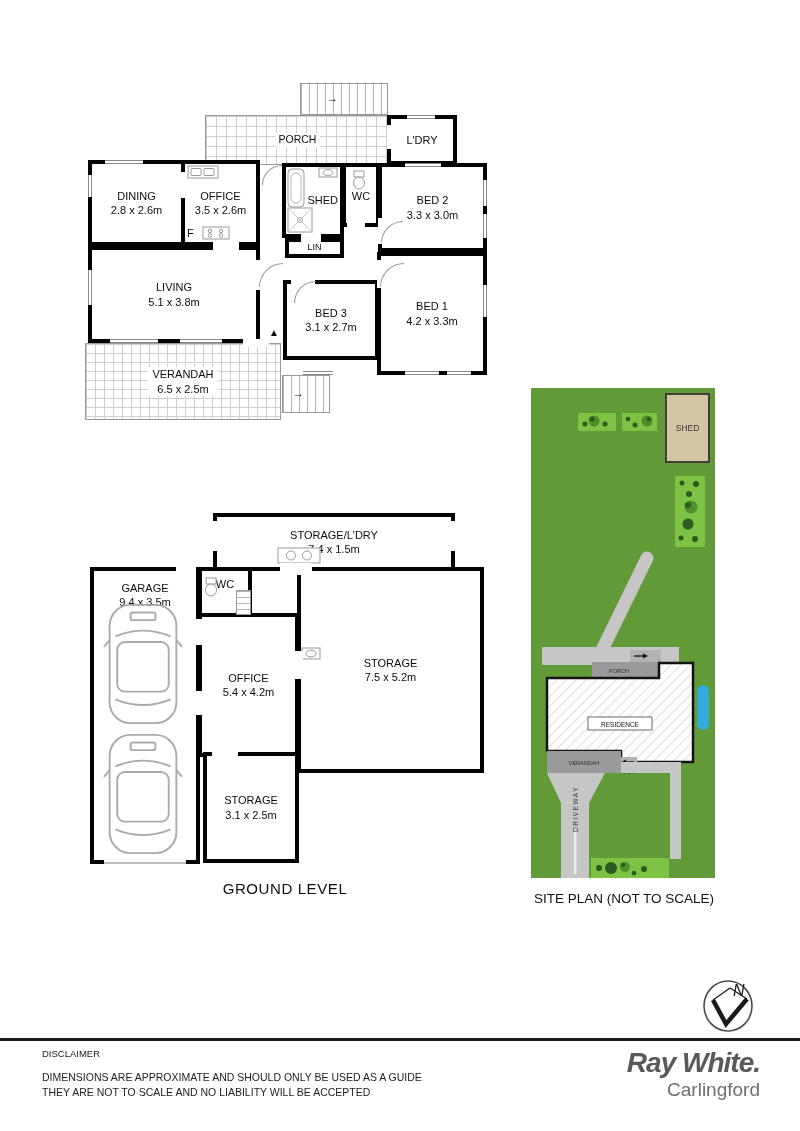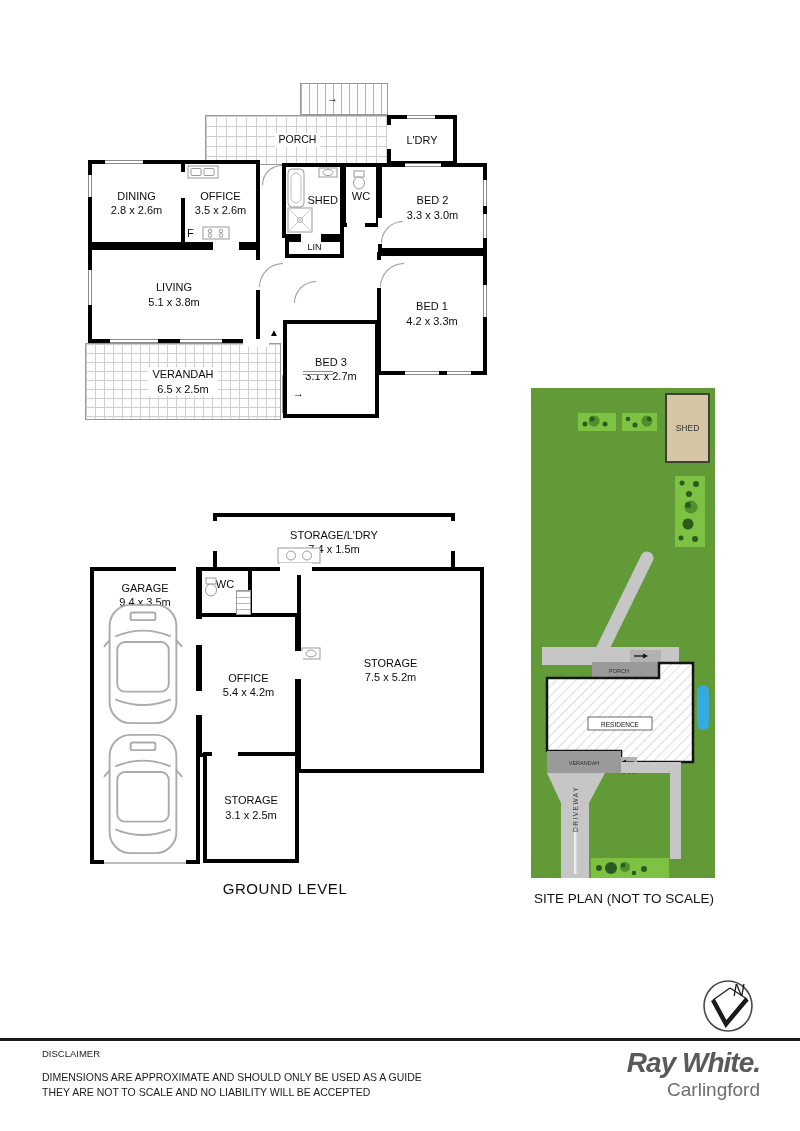--- a/index.html
+++ b/index.html
@@ -93,21 +93,21 @@
       <div class="lbl" style="font-size:9px;">LIN</div>
     </div>
 
     <div class="room" style="left:13px;top:166px;width:172px;height:97px;">
       <div class="lbl">
           <div>LIVING</div>
         <div>5.1 x 3.8m</div>
         </div>
     </div>
 
-    <div class="room" style="left:208px;top:200px;width:96px;height:98px;margin-top:40px;">
+    <div class="room" style="left:208px;top:200px;width:96px;height:80px;">
       <div class="lbl">
           <div>BED 3</div>
         <div>3.1 x 2.7m</div>
         </div>
     </div>
 
     <div class="room" style="left:302px;top:172px;width:110px;height:123px;">
       <div class="lbl">
           <div>BED 1</div>
         <div>4.2 x 3.3m</div>

